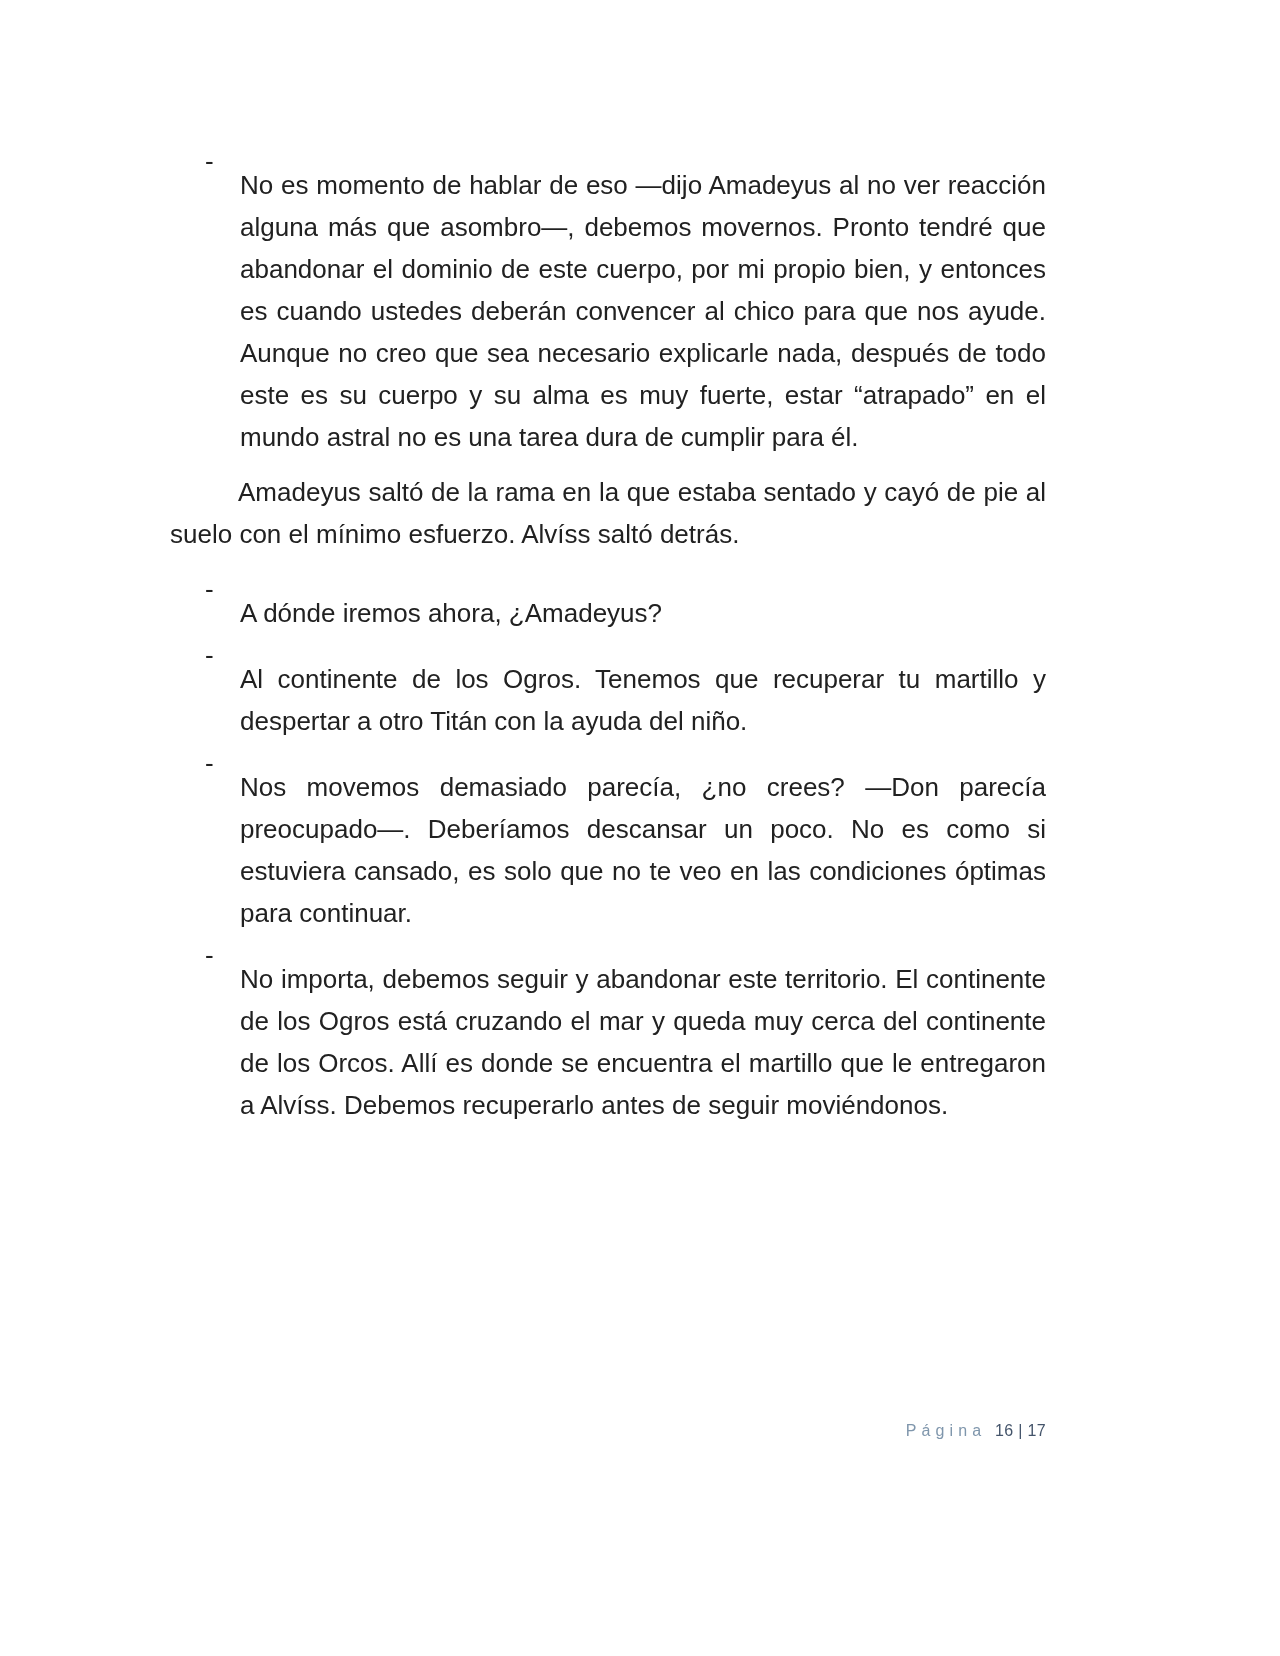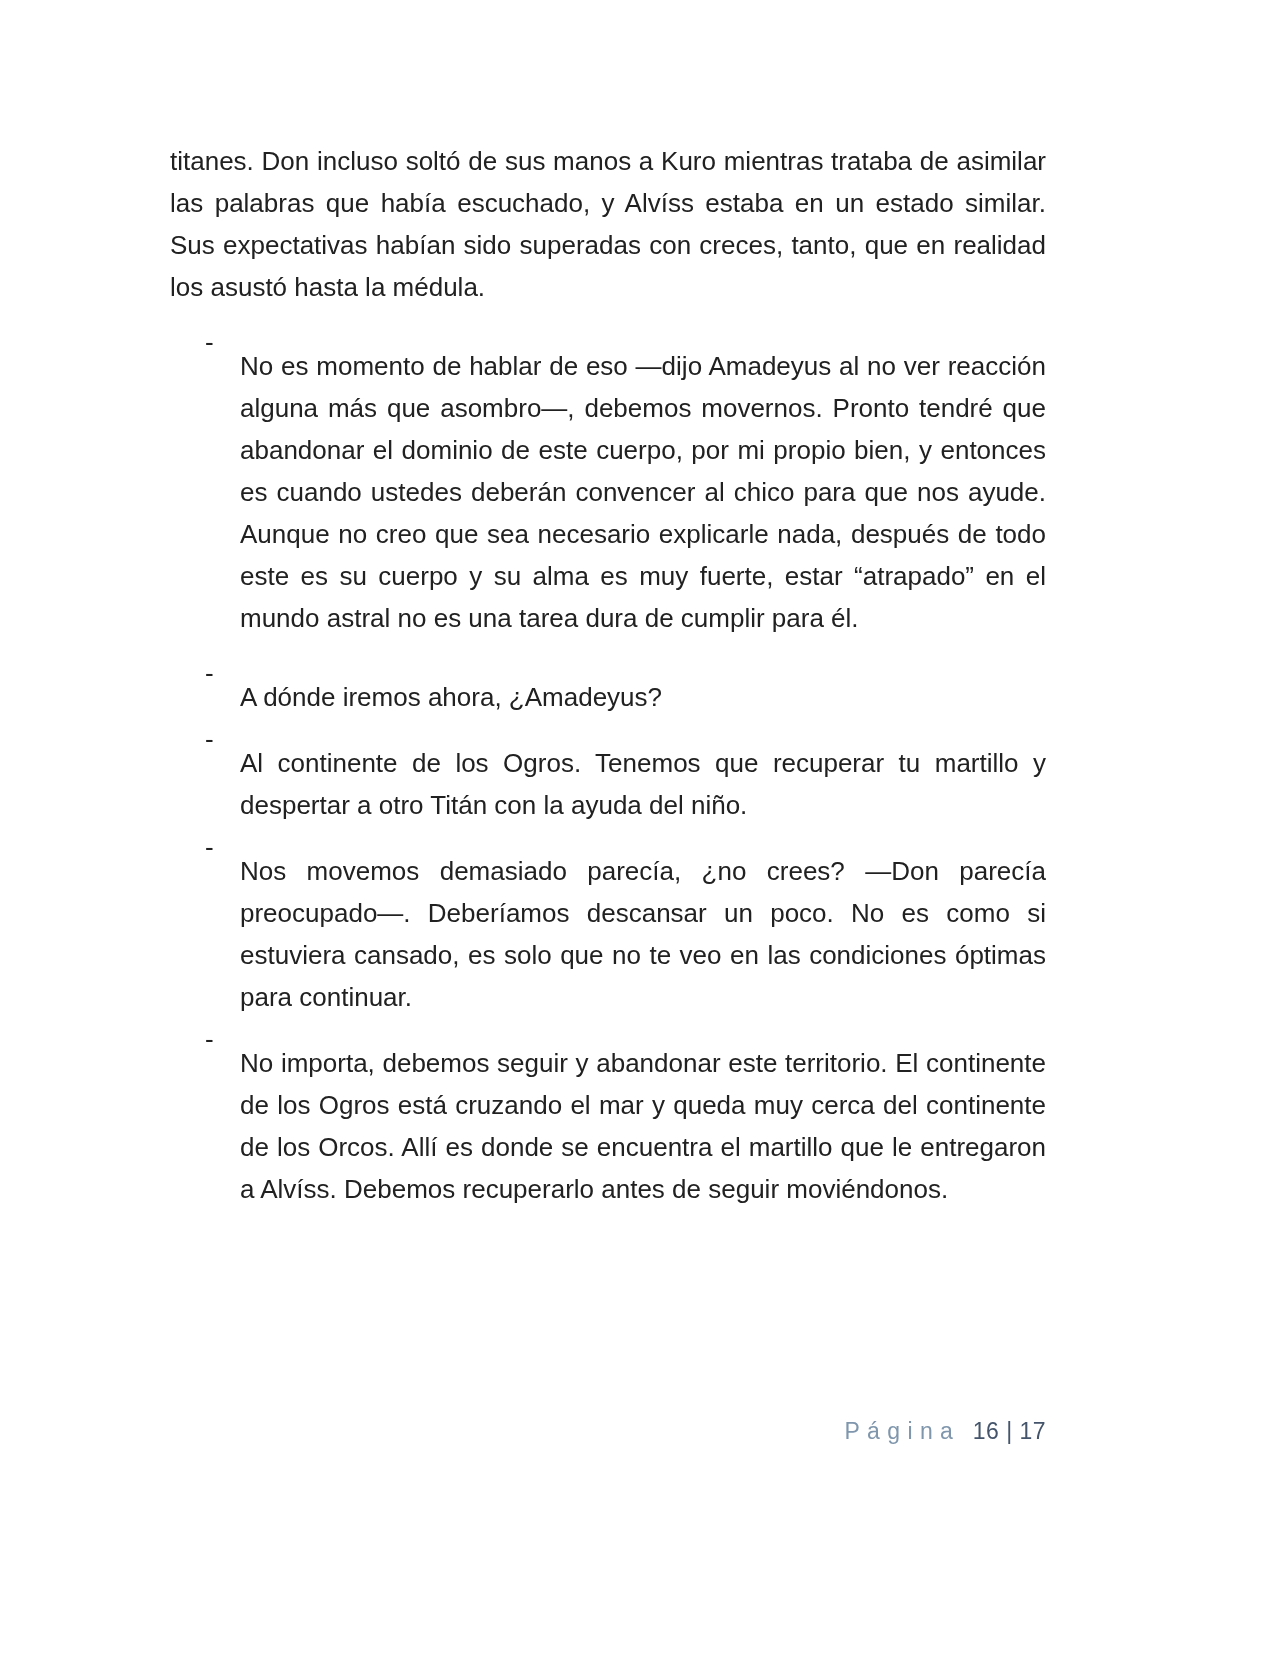--- a/index.html
+++ b/index.html
@@ -45,49 +45,49 @@
   }
   .dialogue-text {
     flex: 1 1 auto;
     text-align: justify;
     margin-top: 24px;
   }
   .footer {
     position: absolute;
     top: 1416px;
     right: 234px;
-    font-size: 23px;
+    font-size: 16px;
     line-height: 30px;
     white-space: nowrap;
   }
   .footer-label {
     color: #7f96ac;
     letter-spacing: 0.32em;
     margin-right: 0.55em;
   }
   .footer-pages {
     color: #44546a;
     letter-spacing: 0.02em;
   }
 </style>
 </head>
 <body>
 
 <div class="page">
   <div class="content">
 
-    <p class="block">titanes. Don incluso soltó de sus manos a Kuro mientras trataba de asimilar las palabras que había escuchado, y Alvíss estaba en un estado similar. Sus expectativas habían sido superadas con creces, tanto, que en realidad los asustó hasta la médula.</p>
 
     <div class="block dialogue-group">
       <div class="dialogue-item">
         <span class="dialogue-marker">-</span>
         <span class="dialogue-text">No es momento de hablar de eso —dijo Amadeyus al no ver reacción alguna más que asombro—, debemos movernos. Pronto tendré que abandonar el dominio de este cuerpo, por mi propio bien, y entonces es cuando ustedes deberán convencer al chico para que nos ayude. Aunque no creo que sea necesario explicarle nada, después de todo este es su cuerpo y su alma es muy fuerte, estar “atrapado” en el mundo astral no es una tarea dura de cumplir para él.</span>
       </div>
     </div>
 
+    <p class="block para-indent">Amadeyus saltó de la rama en la que estaba sentado y cayó de pie al suelo con el mínimo esfuerzo. Alvíss saltó detrás.</p>
 
     <div class="block dialogue-group">
       <div class="dialogue-item">
         <span class="dialogue-marker">-</span>
         <span class="dialogue-text">A dónde iremos ahora, ¿Amadeyus?</span>
       </div>
       <div class="dialogue-item">
         <span class="dialogue-marker">-</span>
         <span class="dialogue-text">Al continente de los Ogros. Tenemos que recuperar tu martillo y despertar a otro Titán con la ayuda del niño.</span>
       </div>

